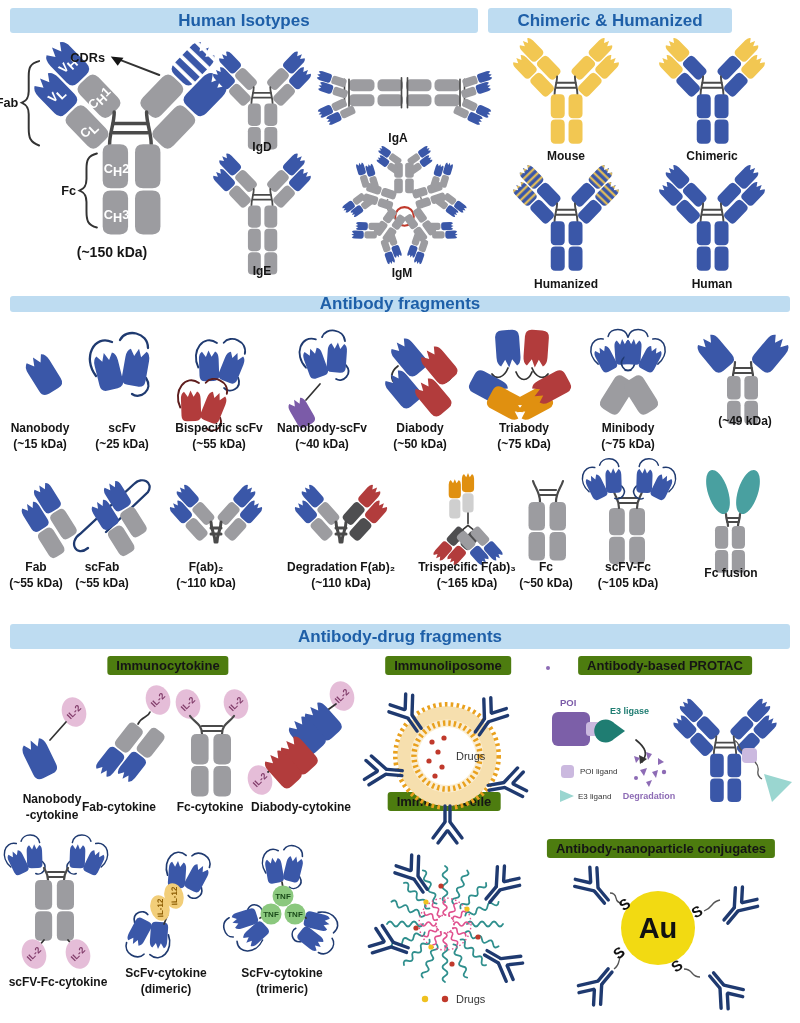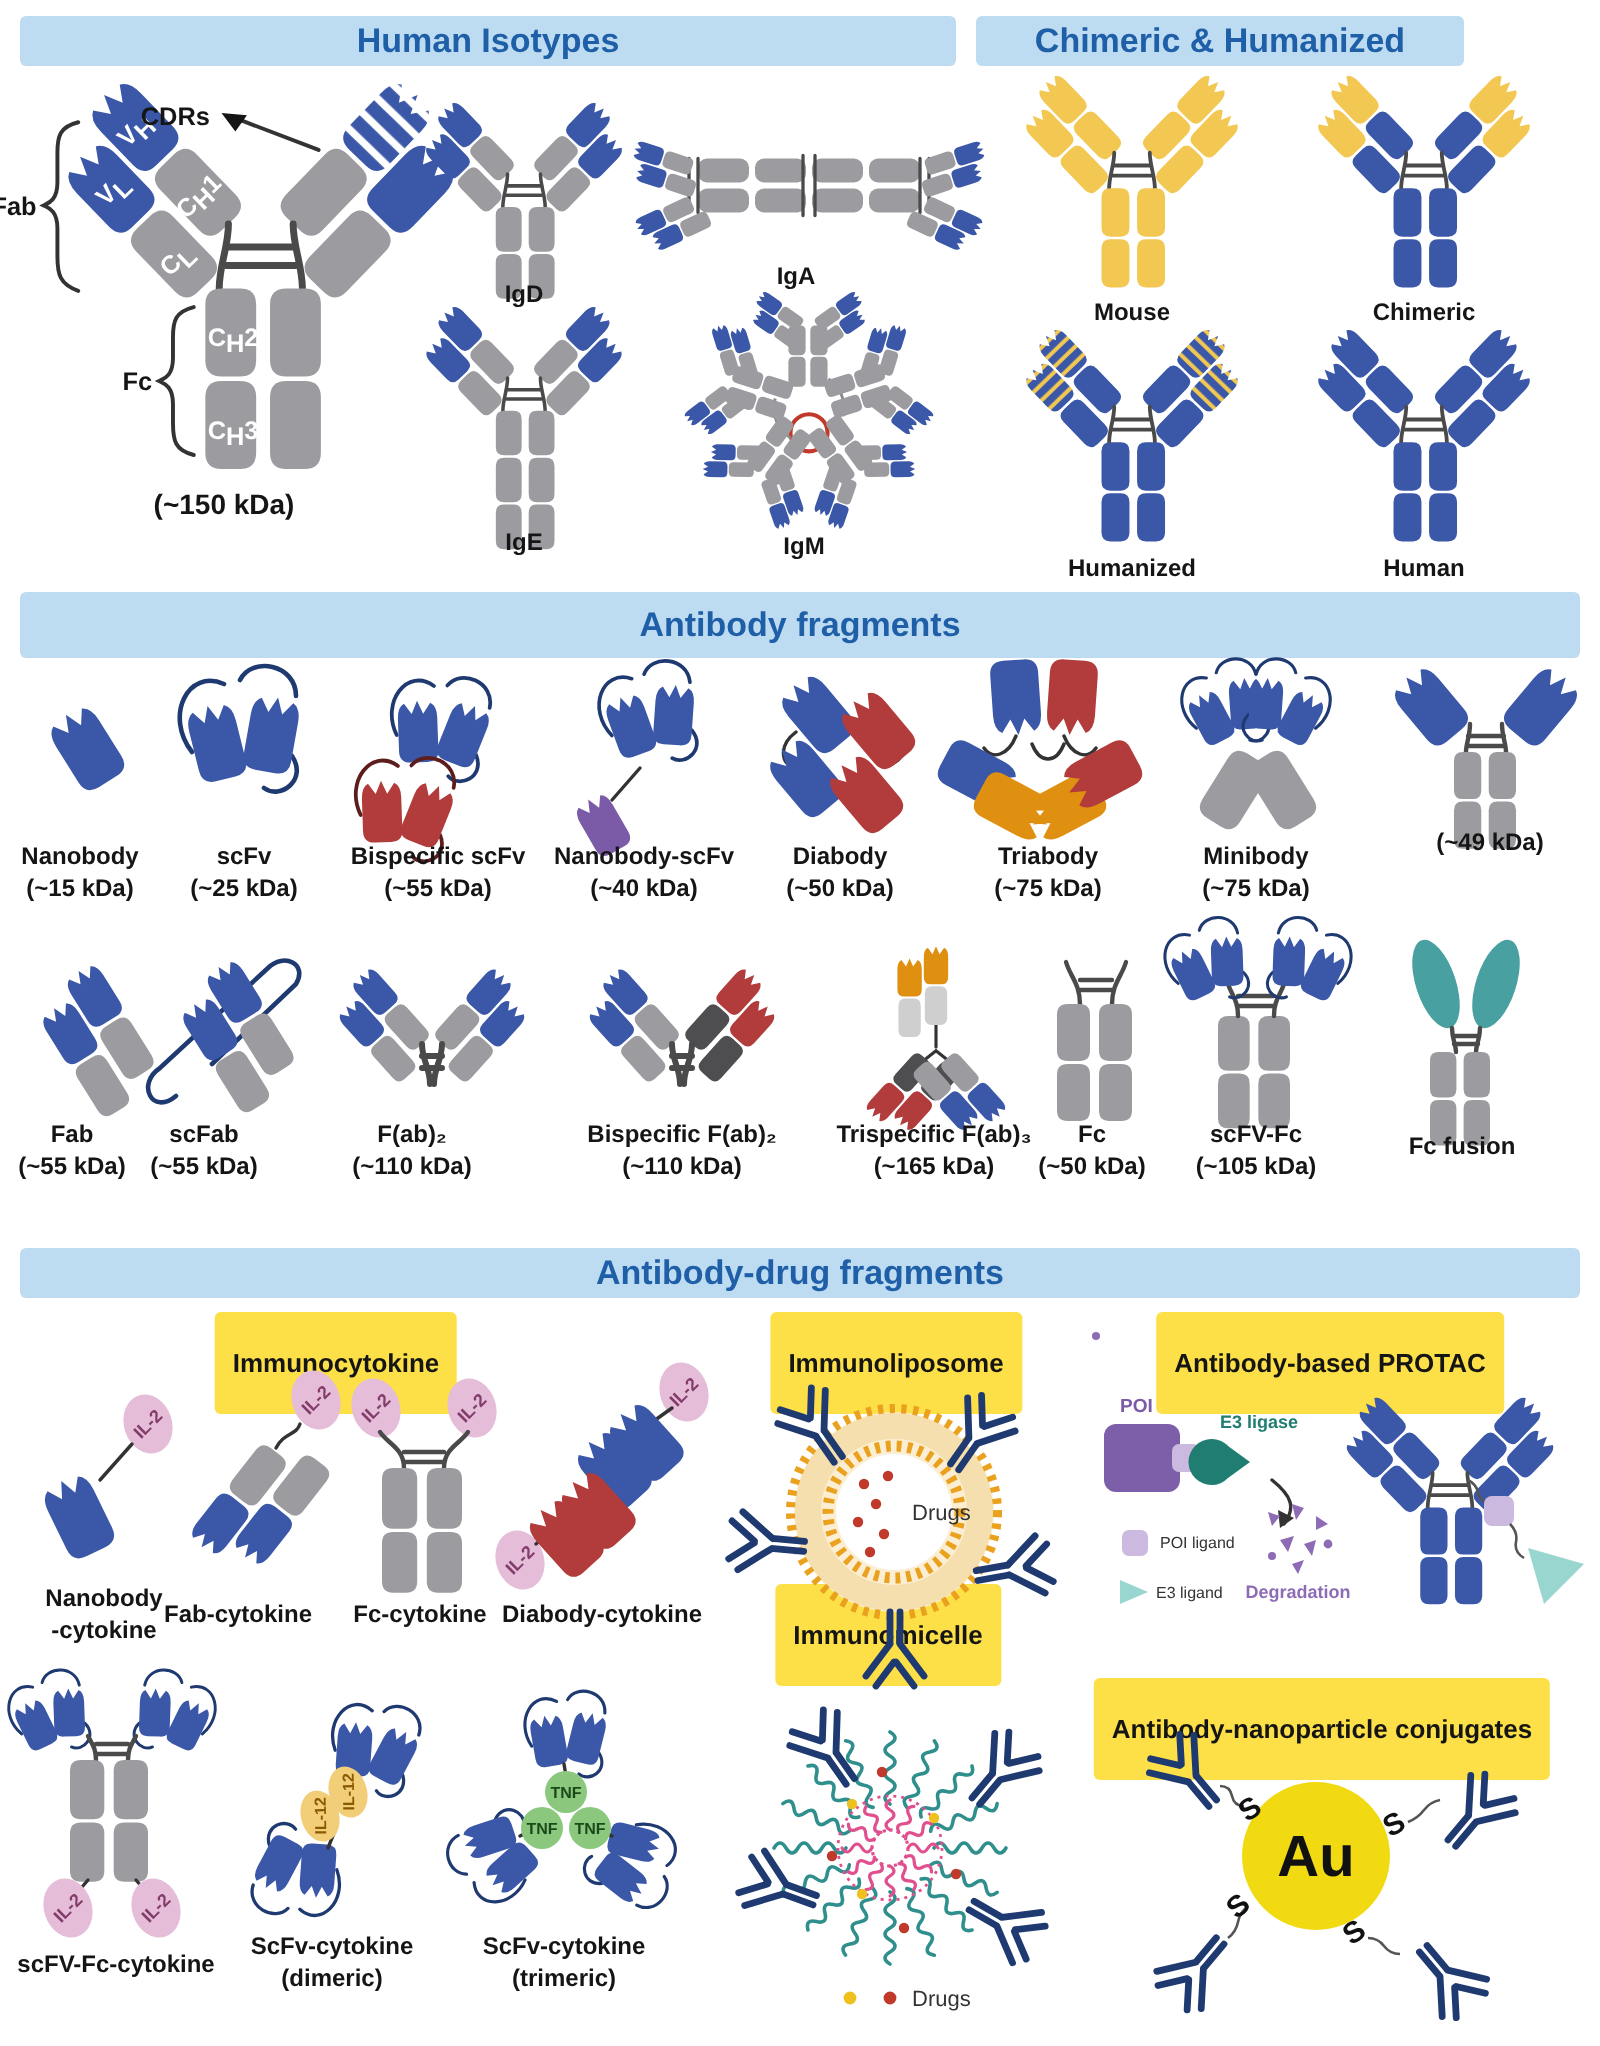--- a/index.html
+++ b/index.html
@@ -1,21 +1,21 @@
 <!DOCTYPE html>
 <html><head>
 <meta charset="utf-8">
 <style>
   html,body{margin:0;padding:0;}
   body{width:800px;height:1023px;position:relative;background:#fff;
        font-family:"Liberation Sans",sans-serif;overflow:hidden;}
   .hdr{position:absolute;display:flex;align-items:center;justify-content:center;
        background:#BEDCF1;color:#1E5FA8;font-weight:bold;font-size:17px;border-radius:3px;}
-  .sub{position:absolute;transform:translateX(-50%);background:#fde047;color:#151515;
-       font-weight:bold;font-size:13px;padding:18px 9px;border-radius:3px;white-space:nowrap;}
+  .sub{position:absolute;transform:translateX(-50%);background:#4d7c0f;color:#151515;
+       font-weight:bold;font-size:13px;padding:2px 9px;border-radius:3px;white-space:nowrap;}
   .lbl{position:absolute;transform:translateX(-50%);text-align:center;font-weight:bold;
        font-size:12px;color:#151515;line-height:1.3;}
   .lbl.big{font-size:14px;}
   svg.icon{position:absolute;overflow:visible;}
   
   .vA{fill:var(--v,#3A57A8);} .vB{fill:var(--v2,#3A57A8);}
   .cA{fill:var(--c,#9C9CA0);} .cB{fill:var(--c2,#9C9CA0);}
   .fA{fill:var(--f,#9C9CA0);}
   .hinge{stroke:#4A4A4A;stroke-width:3;fill:none;stroke-linecap:round;}
   .hinge2{stroke:#4A4A4A;stroke-width:2.2;fill:none;stroke-linecap:round;}
@@ -117,21 +117,21 @@
     <path id="p-squig2" d="M0,0 q2.5,-4 5,0 q2.5,4 5,0 q2.5,-4 5,0"></path>
   </defs>
 </svg>
 
 <div class="hdr" style="left:10px;top:8px;width:468px;height:25px">
     <span>Human Isotypes</span>
   </div>
 <div class="hdr" style="left:488px;top:8px;width:244px;height:25px">
     <span>Chimeric &amp; Humanized</span>
   </div>
-<div class="hdr" style="left:10px;top:296px;width:780px;height:33px">
+<div class="hdr" style="left:10px;top:296px;width:780px;height:16px">
     <span>Antibody fragments</span>
   </div>
 <div class="hdr" style="left:10px;top:624px;width:780px;height:25px">
     <span>Antibody-drug fragments</span>
   </div>
 
 <svg class="icon" style="left:4px;top:38px" width="232" height="208" viewBox="-34 -6 200 180">
   <g transform="translate(61,58) rotate(-44) translate(-34,-80)">
     <use href="#p-vdom" class="vA" x="-6" y="12"></use>
     <use href="#p-cdom" class="cA" x="-5" y="54"></use>
@@ -397,21 +397,21 @@
   </div>
 <div class="lbl" style="left:102px;top:560px;width:90px">
     <div>scFab</div>
     <div>(~55 kDa)</div>
   </div>
 <div class="lbl" style="left:206px;top:560px;width:100px">
     <div>F(ab)₂</div>
     <div>(~110 kDa)</div>
   </div>
 <div class="lbl" style="left:341px;top:560px;width:130px">
-    <div>Bispecific F(ab)₂</div>
+    <div>Degradation F(ab)₂</div>
     <div>(~110 kDa)</div>
   </div>
 <div class="lbl" style="left:467px;top:560px;width:130px">
     <div>Trispecific F(ab)₃</div>
     <div>(~165 kDa)</div>
   </div>
 <div class="lbl" style="left:546px;top:560px;width:80px">
     <div>Fc</div>
     <div>(~50 kDa)</div>
   </div>

